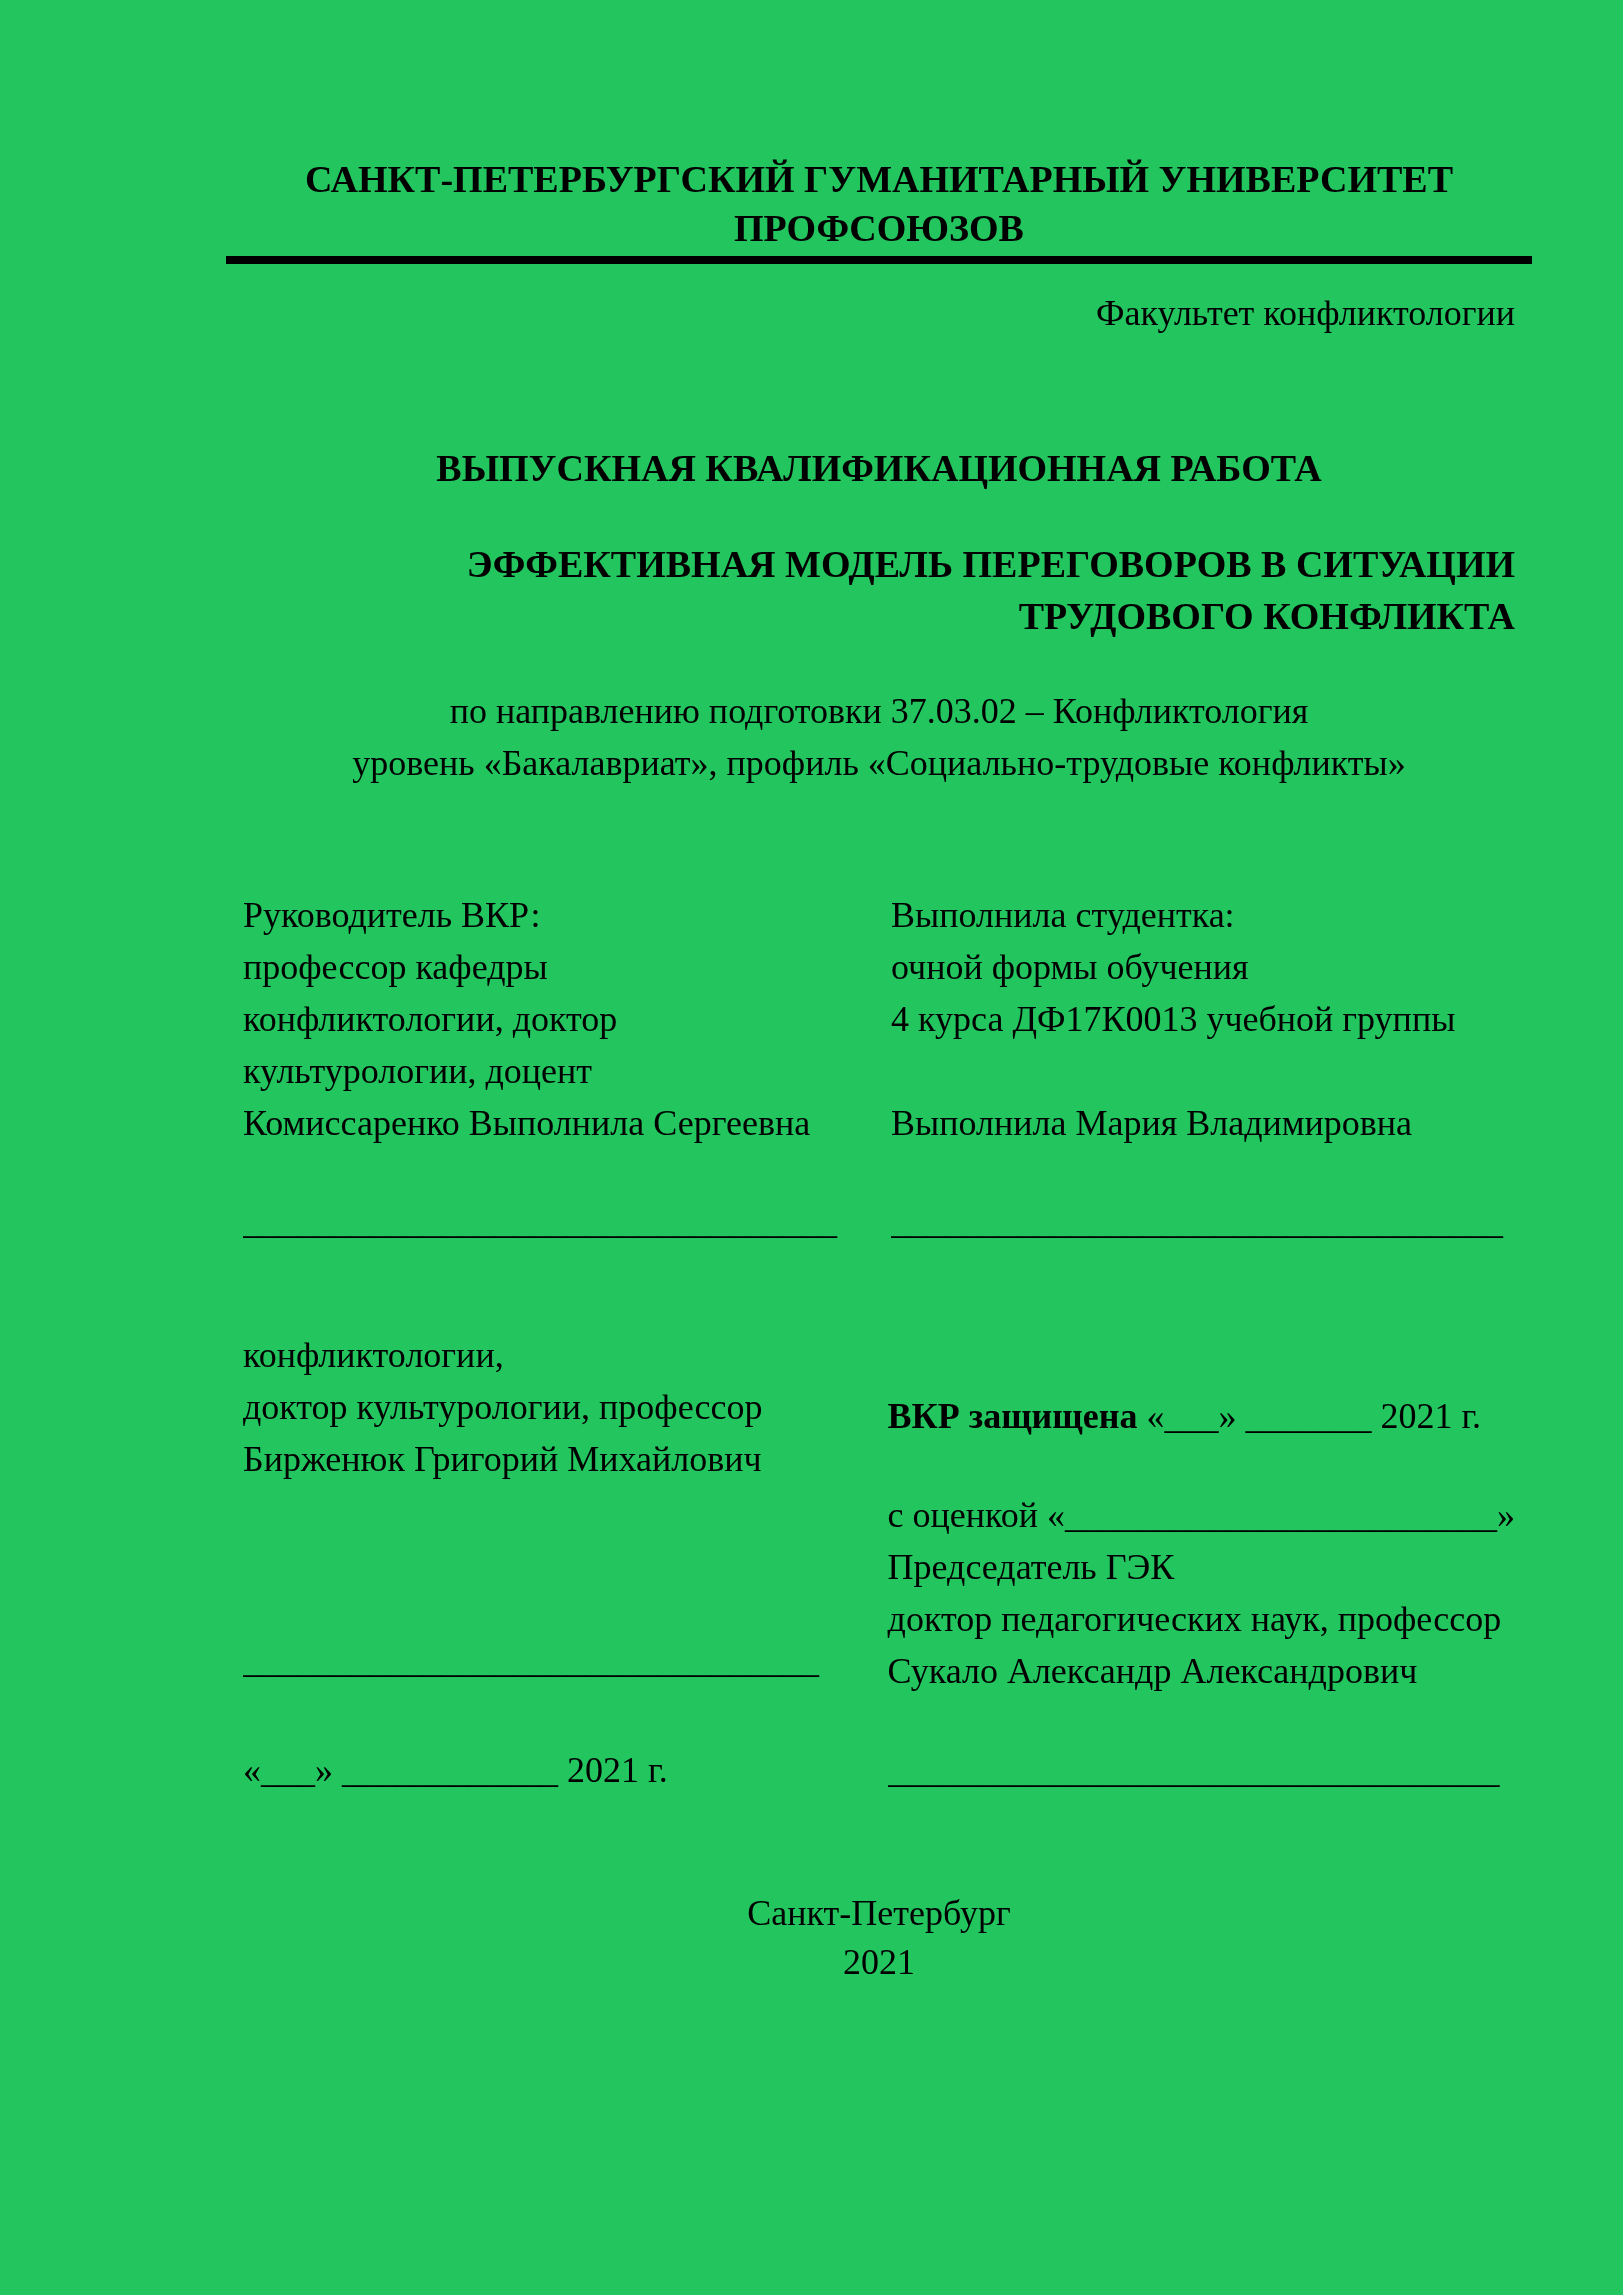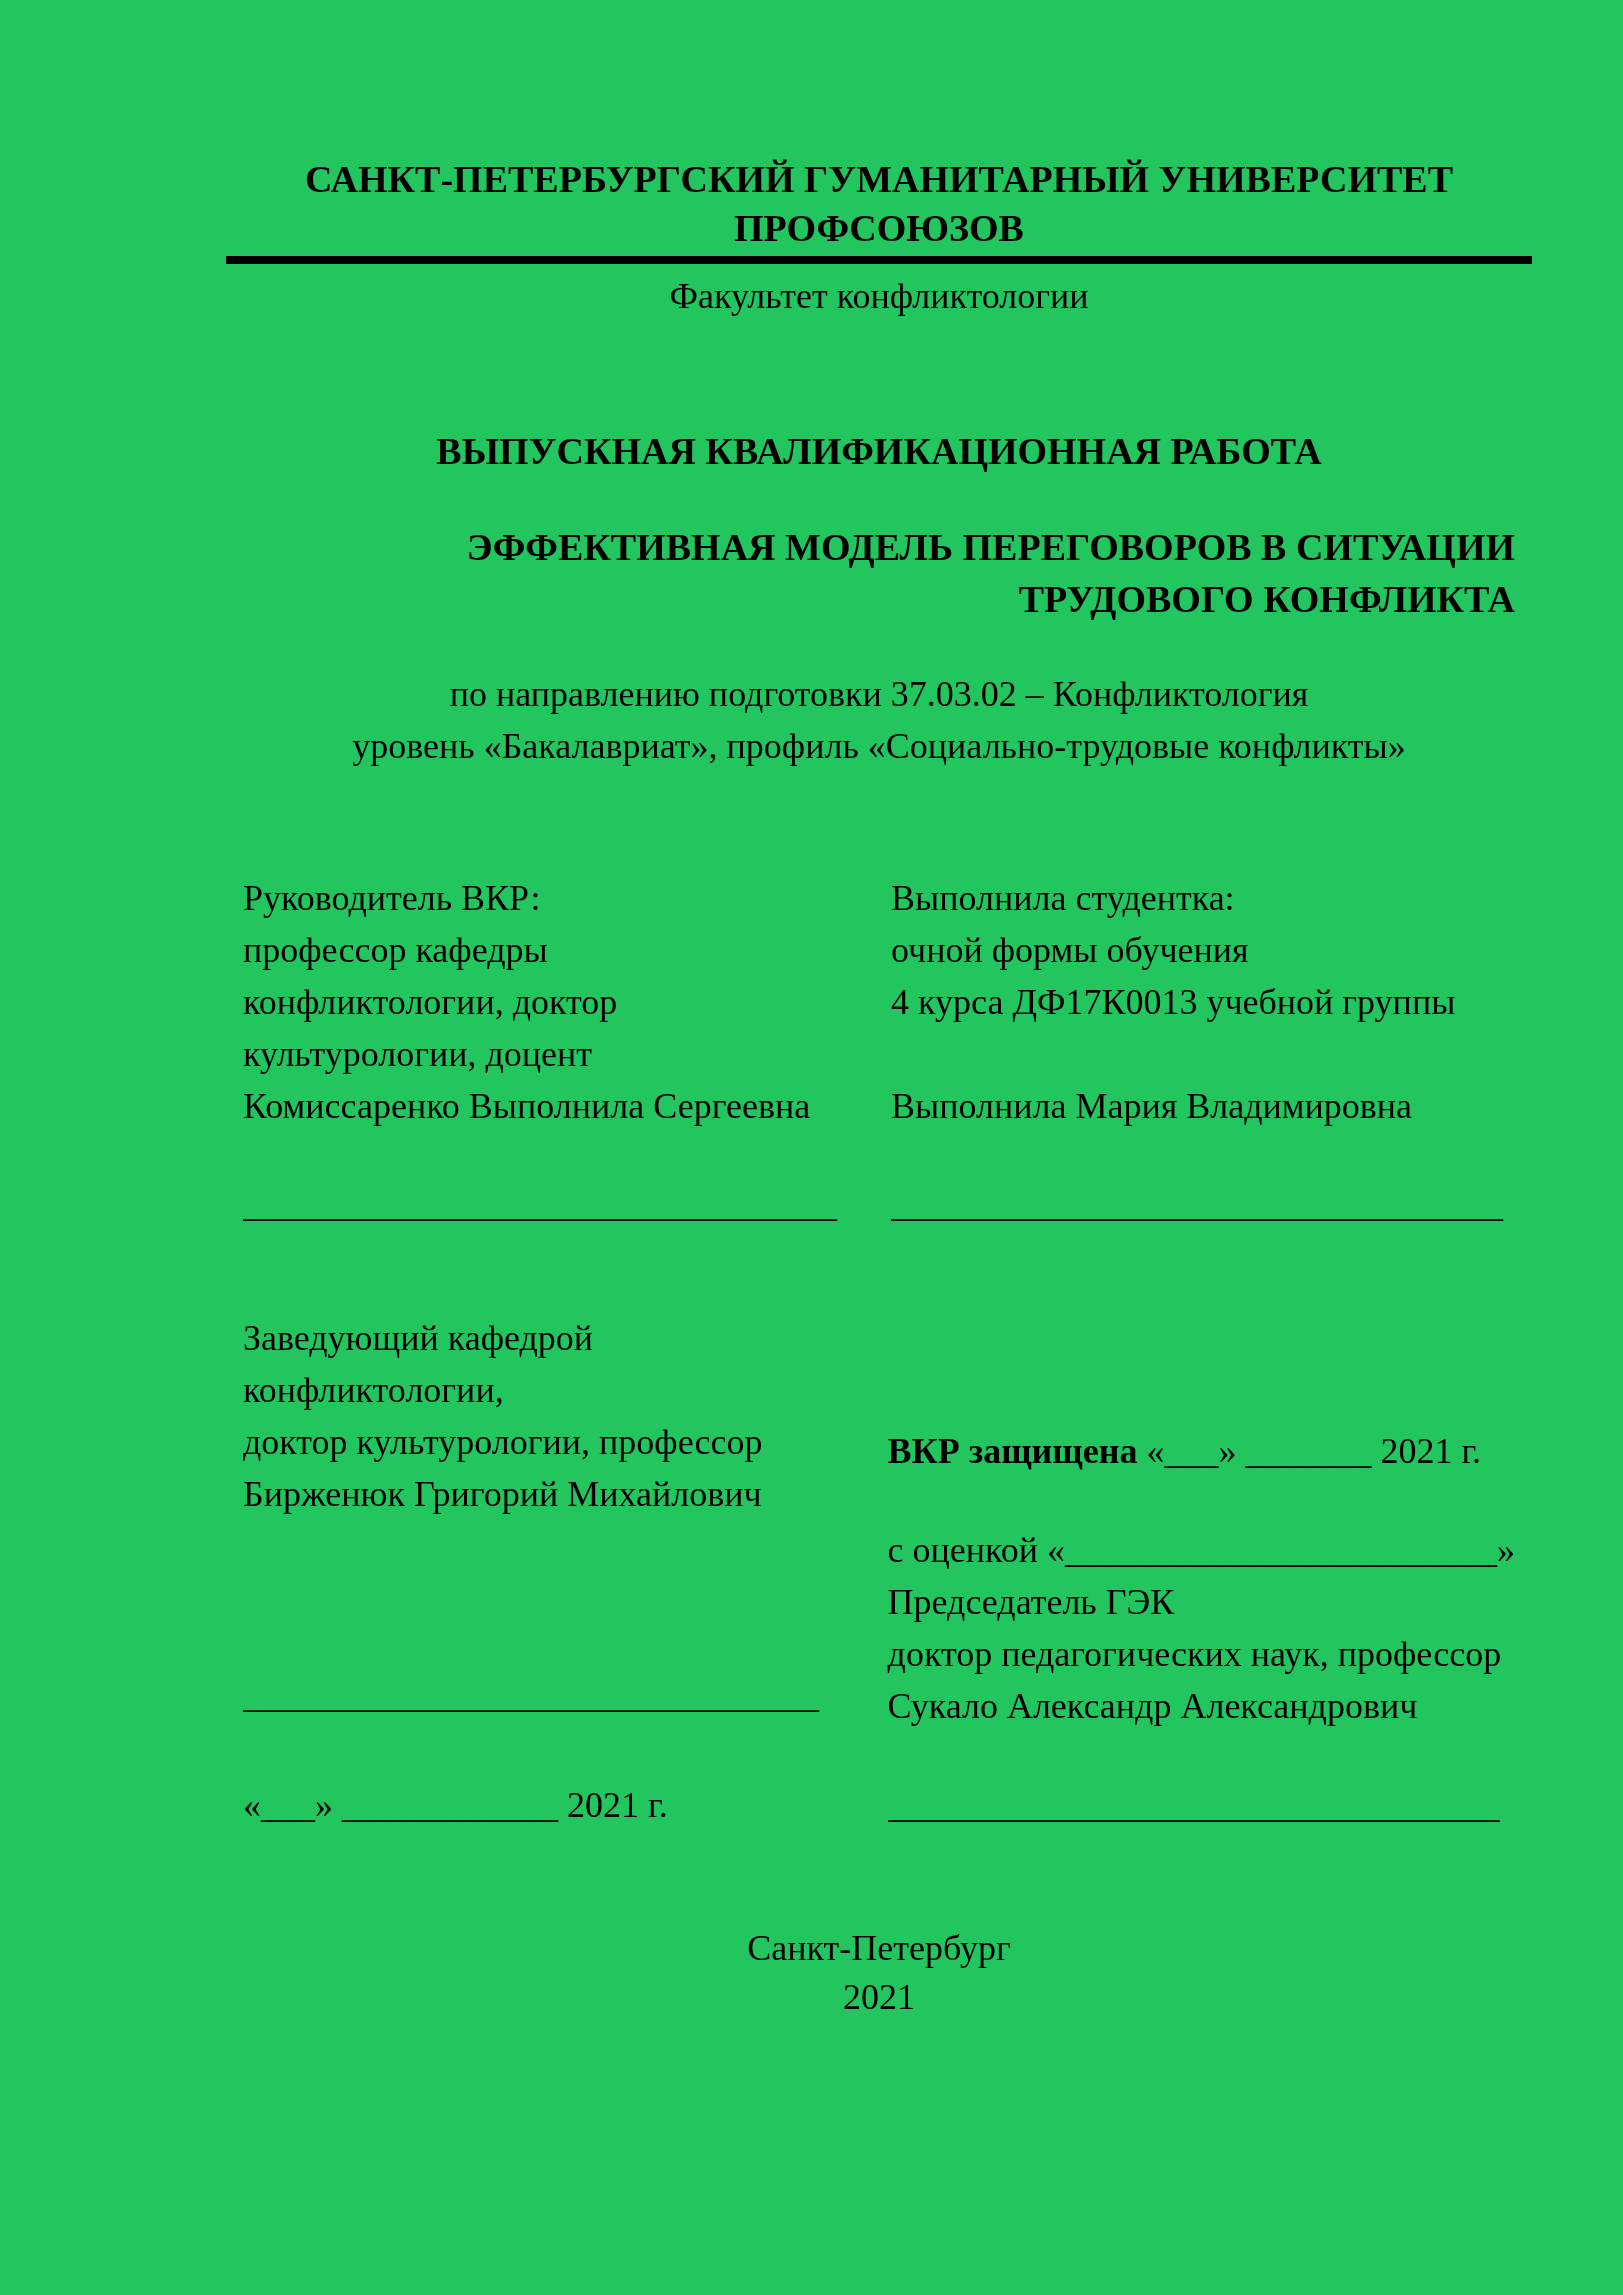--- a/index.html
+++ b/index.html
@@ -30,24 +30,24 @@
     font-weight: bold;
     font-size: 38px;
     line-height: 49px;
   }
   .header-rule {
     height: 7.9px;
     background: #000000;
     margin: 3.1px -17.3px 0 -17.3px;
   }
   .faculty-line {
-    margin-top: 6px;
+    margin-top: 23px;
     font-size: 36px;
     line-height: 52px;
-    text-align: center;
+    text-align: right;
   }
   .department-line {
     margin-top: 46px;
     font-size: 36px;
     line-height: 52px;
     text-align: right;
   }
   .work-type {
     margin-top: 103px;
     font-weight: bold;
@@ -132,21 +132,20 @@
         <p>очной формы обучения</p>
         <p>4 курса ДФ17К0013 учебной группы</p>
         <p></p>
         <p>Выполнила Мария Владимировна</p>
         <p class="sig-line">__________________________________</p>
       </div>
     </div>
 
     <div class="cols cols-2">
       <div class="col-left">
-        <p>Заведующий кафедрой</p>
         <p>конфликтологии,</p>
         <p>доктор культурологии, профессор</p>
         <p>Бирженюк Григорий Михайлович</p>
         <p class="sig-line">________________________________</p>
         <p class="date-line">«___» ____________ 2021 г.</p>
       </div>
       <div class="col-right">
         <p><b>ВКР защищена</b><span> «___» _______ 2021 г.</span></p>
         <p class="sig-line">с оценкой «________________________»</p>
         <p>Председатель ГЭК</p>

